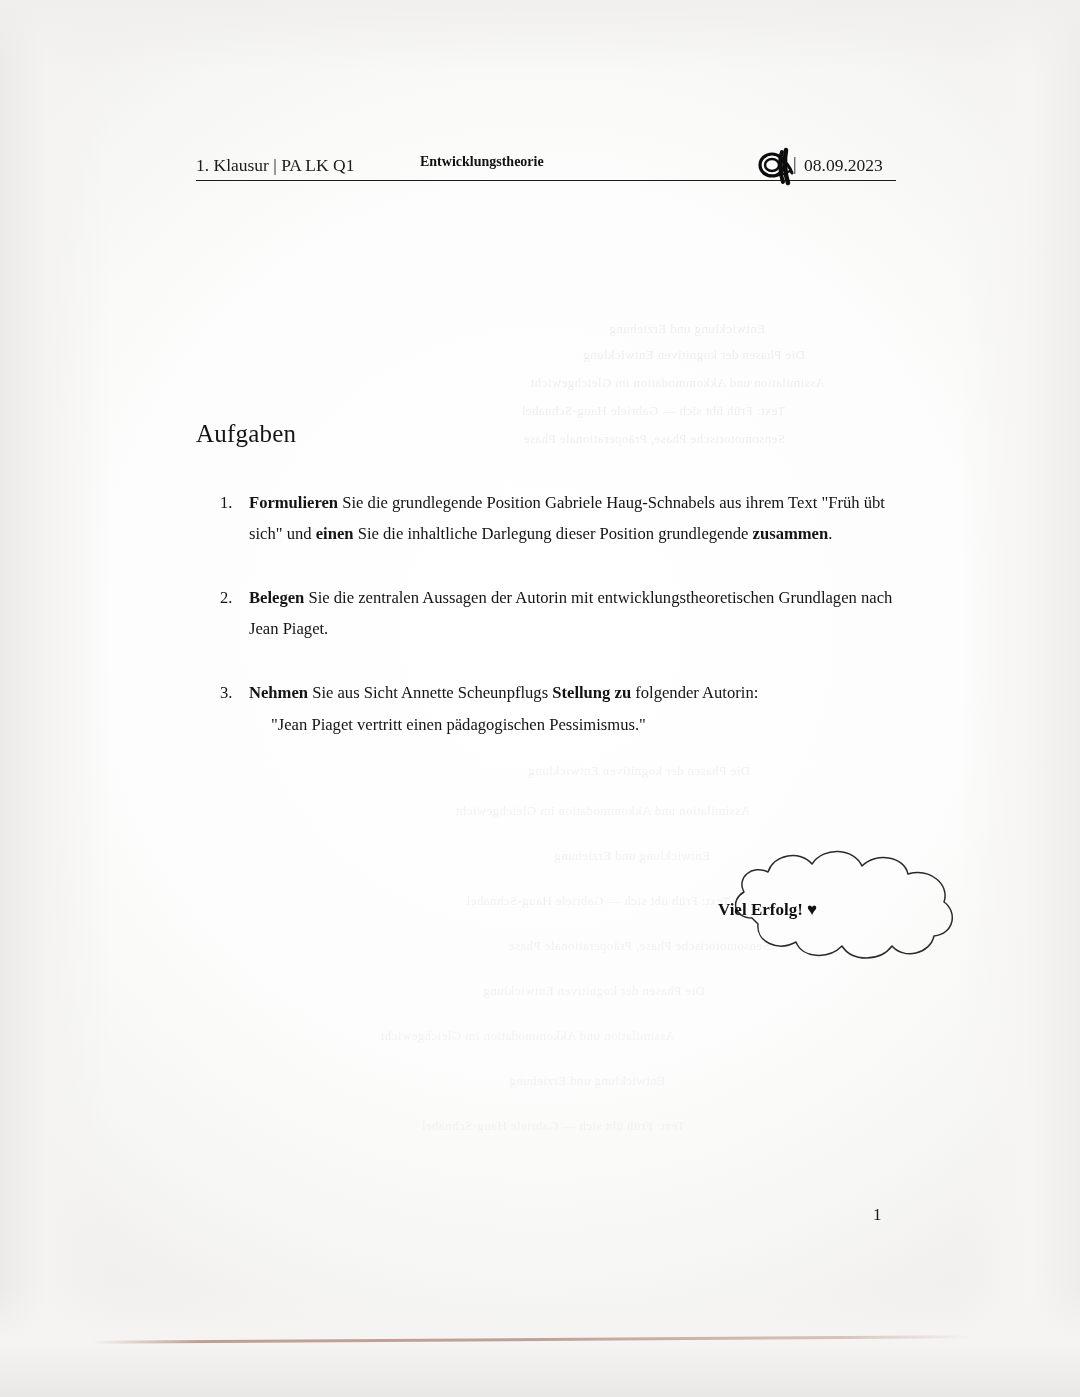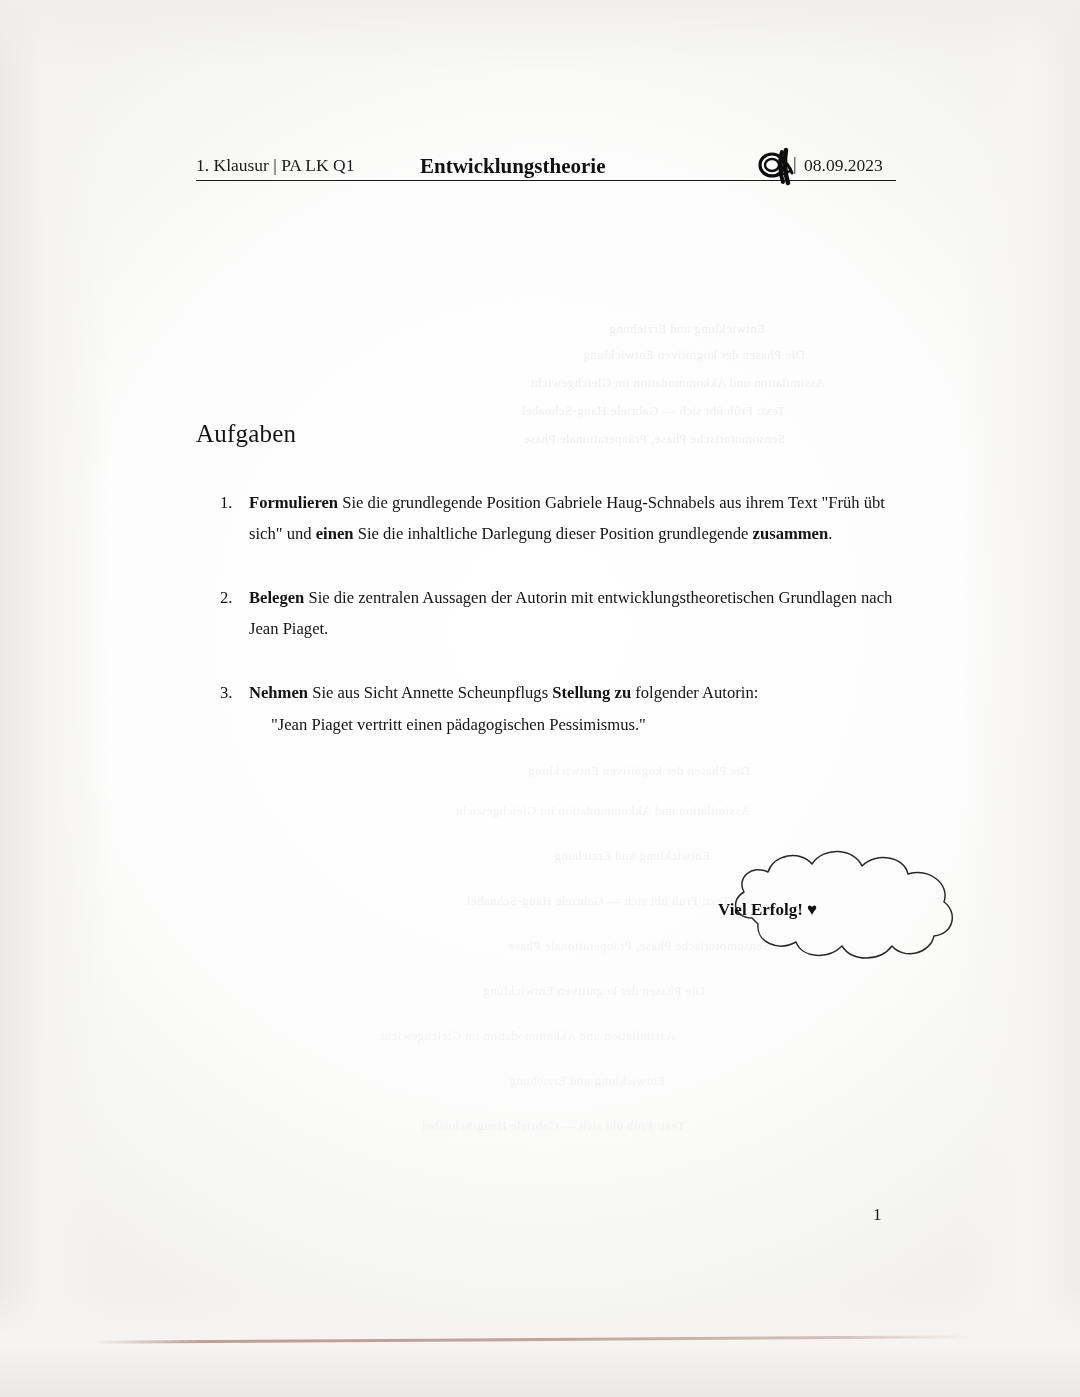--- a/index.html
+++ b/index.html
@@ -99,21 +99,21 @@
   }
   .hdr-exam {
     position: absolute;
     left: 0; top: 3px;
     font-size: 17.5px;
     color: #1b1b1b;
   }
   .hdr-topic {
     position: absolute;
     left: 224px; top: 2px;
-    font-size: 21px;
+    font-size: 14px;
     font-weight: bold;
     color: #111;
   }
   .hdr-date {
     position: absolute;
     left: 608px; top: 3px;
     font-size: 17.5px;
     color: #1b1b1b;
   }
   .hdr-sep {

